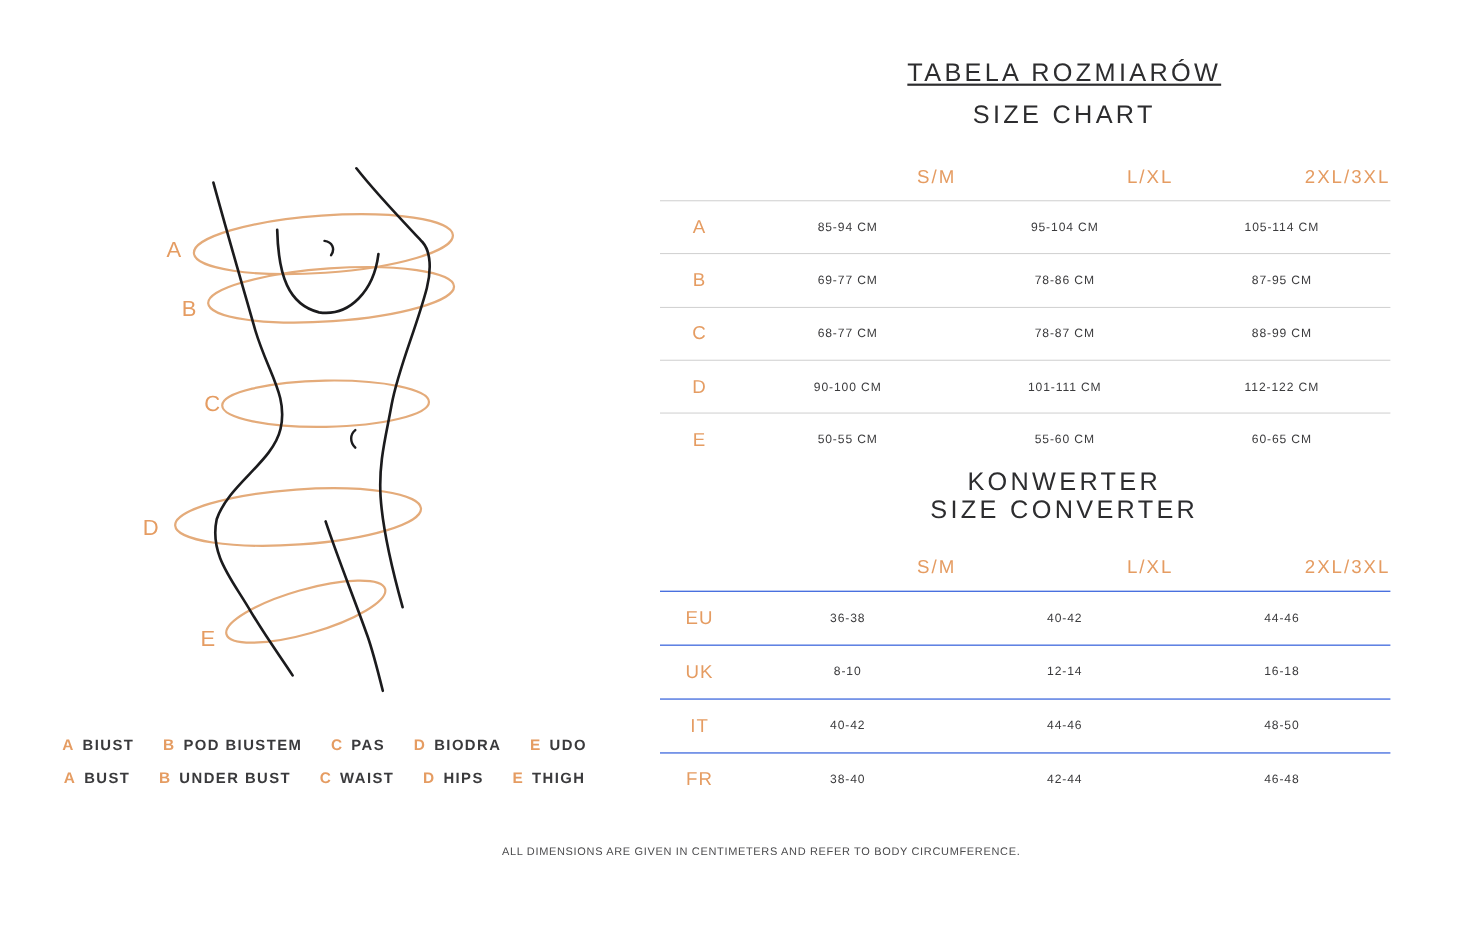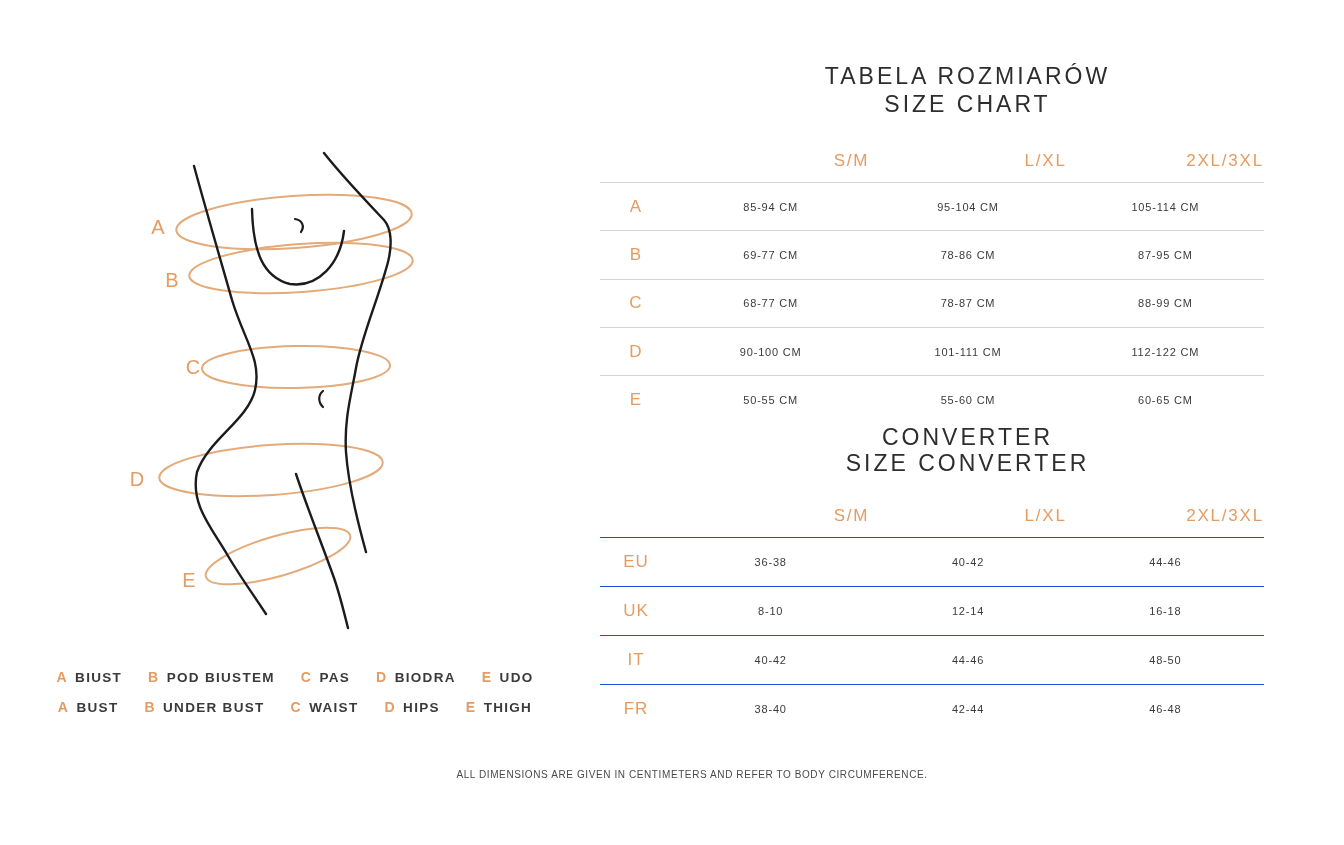--- a/index.html
+++ b/index.html
@@ -5,21 +5,21 @@
   html,body{margin:0;padding:0;background:#ffffff;}
   .canvas{
     position:relative;width:1344px;height:845px;background:#ffffff;
     font-family:"Liberation Sans",sans-serif;color:#3b3b3d;overflow:hidden;
   }
   
   .block-title{
     position:absolute;left:672px;width:591px;text-align:center;
     font-size:23px;letter-spacing:3px;color:#2d2d2f;font-weight:400;line-height:26px;
   }
-  #title-pl{top:63px;}
+  #title-pl{top:53px;text-decoration:underline;}
   #title-en{top:91px;}
   #conv-title-pl{top:424px;}
   #conv-title-en{top:450px;}
   
   .sizes-table{position:absolute;left:600px;width:664px;}
   #size-chart-table{top:140px;}
   #size-converter-table{top:495px;}
   .t-row{
     display:grid;grid-template-columns:72px 1fr 1fr 1fr;align-items:center;
   }
@@ -121,21 +121,21 @@
       <div class="t-cell">112-122 CM</div>
     </div>
     <div class="t-row t-data">
       <div class="t-label">E</div>
       <div class="t-cell">50-55 CM</div>
       <div class="t-cell">55-60 CM</div>
       <div class="t-cell">60-65 CM</div>
     </div>
   </div>
 
-  <div class="block-title" id="conv-title-pl">CONVERTER</div>
+  <div class="block-title" id="conv-title-pl">KONWERTER</div>
   <div class="block-title" id="conv-title-en">SIZE CONVERTER</div>
 
   <div class="sizes-table" id="size-converter-table">
     <div class="t-row t-head">
       <div class="t-label"></div>
       <div class="t-col">S/M</div>
       <div class="t-col">L/XL</div>
       <div class="t-col">2XL/3XL</div>
     </div>
     <div class="t-row t-data">

